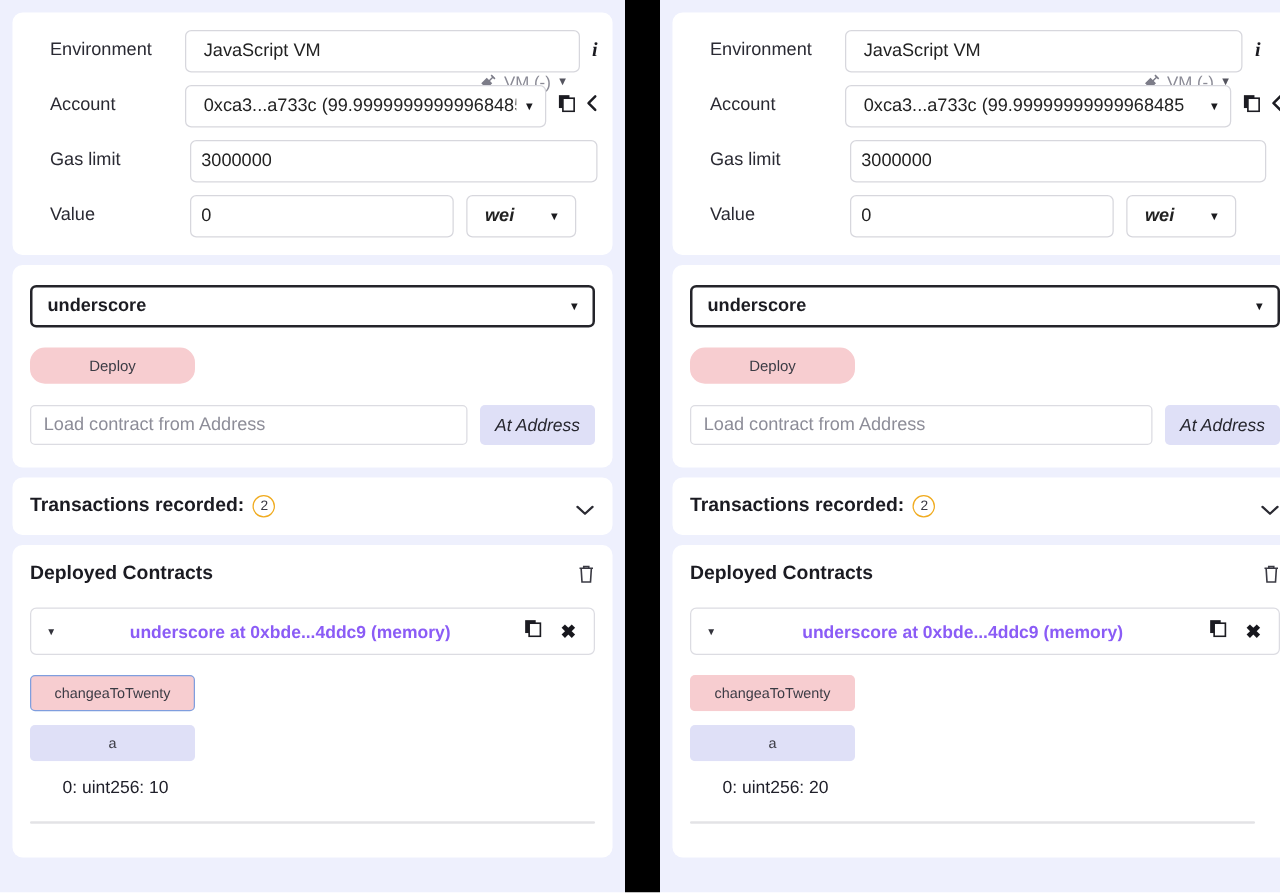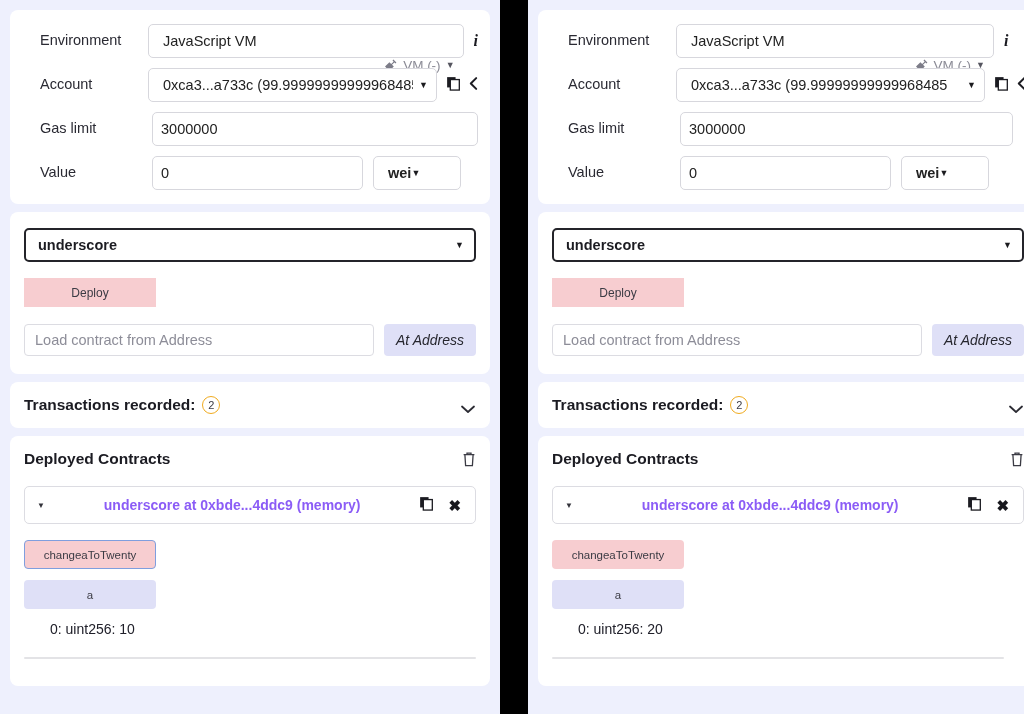--- a/index.html
+++ b/index.html
@@ -119,22 +119,23 @@
     gap: 8px;
     margin-left: 9px;
     flex: 0 0 auto;
   }
   .gas-ctl { width: 333px; margin-left: 4px; }
   .val-ctl { width: 211px; margin-left: 4px; }
   .unit-ctl {
     width: 88px;
     margin-left: 10px;
     font-weight: bold;
-    justify-content: flex-start;
+    justify-content: space-between;
     padding: 0 12px 0 14px;
+    font-style: italic;
   }
 
   
   .contract-select {
     box-sizing: border-box;
     width: 100%;
     height: 34px;
     border: 2px solid #24242a;
     border-radius: 5px;
     background: #fff;
@@ -145,21 +146,21 @@
     font-size: 14.5px;
     font-weight: bold;
     color: #1c1c22;
   }
   .deploy-btn {
     margin-top: 16px;
     width: 132px;
     height: 29px;
     background: #f7cdd0;
     border: none;
-    border-radius: 0;
+    border-radius: 12px;
     font-size: 12px;
     color: #3b3b44;
     font-family: "Liberation Sans", sans-serif;
     display: flex;
     align-items: center;
     justify-content: center;
   }
   .at-row {
     margin-top: 17px;
     display: flex;

